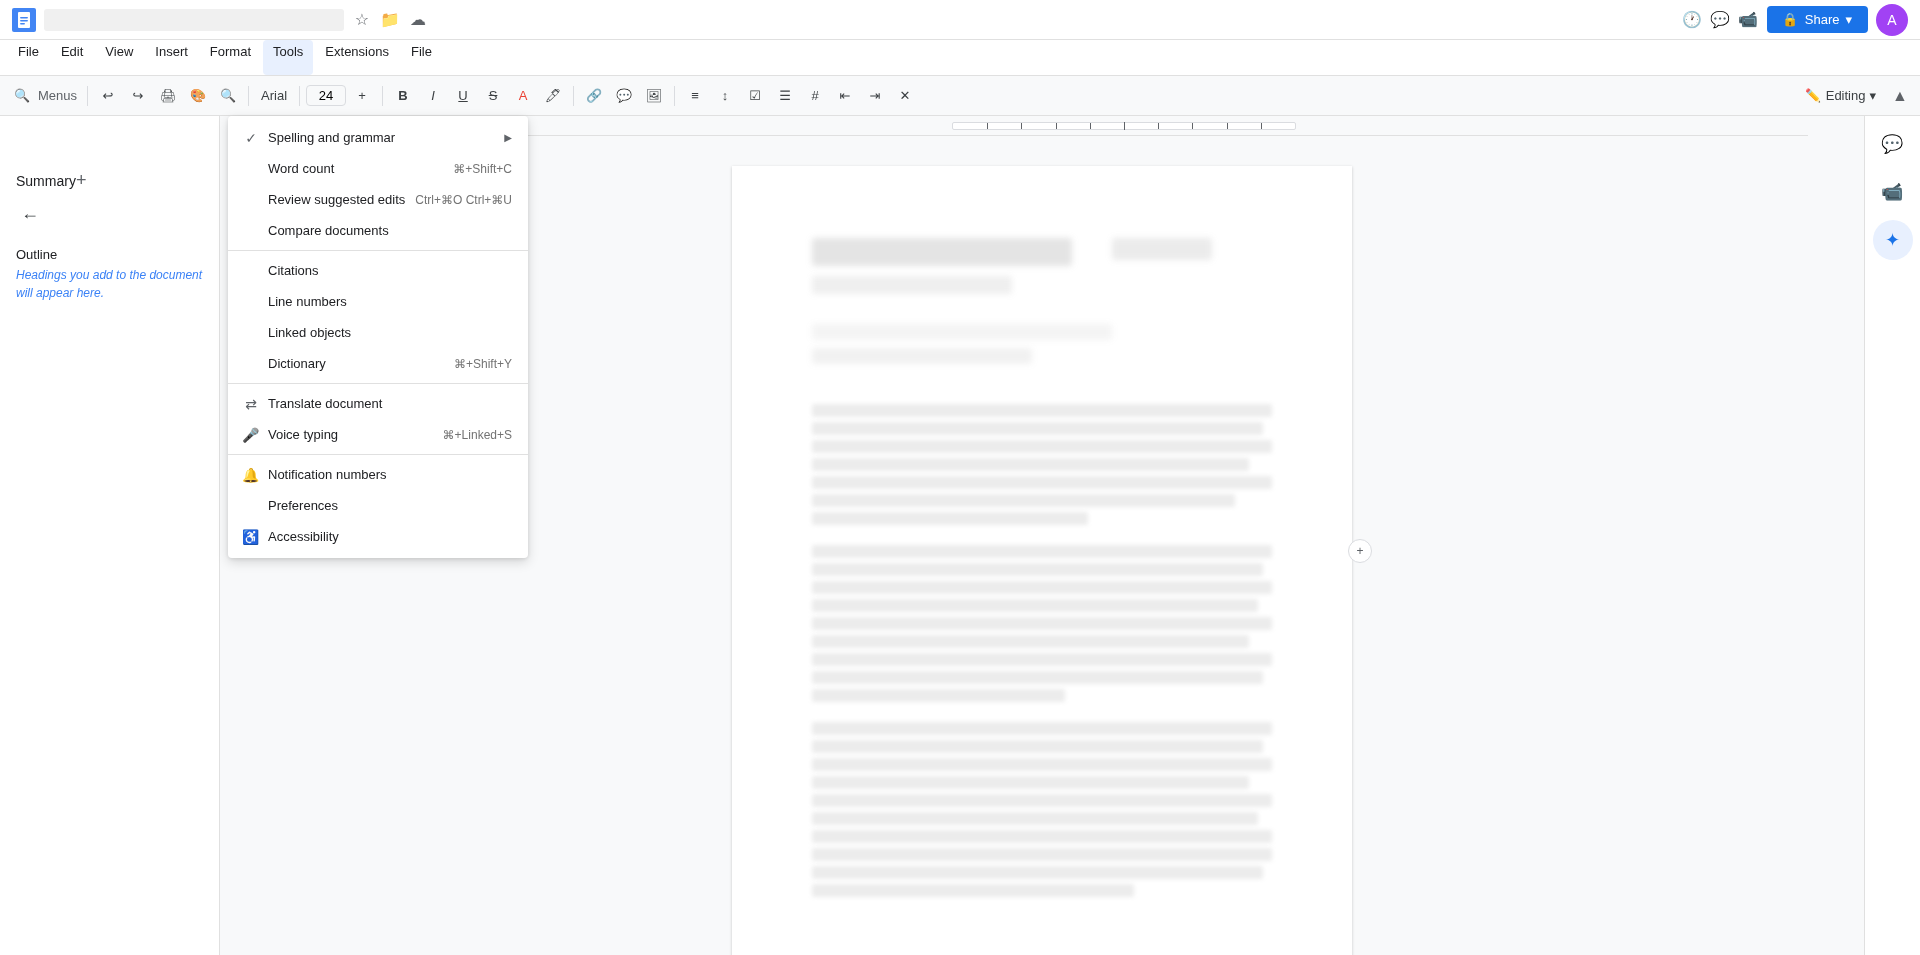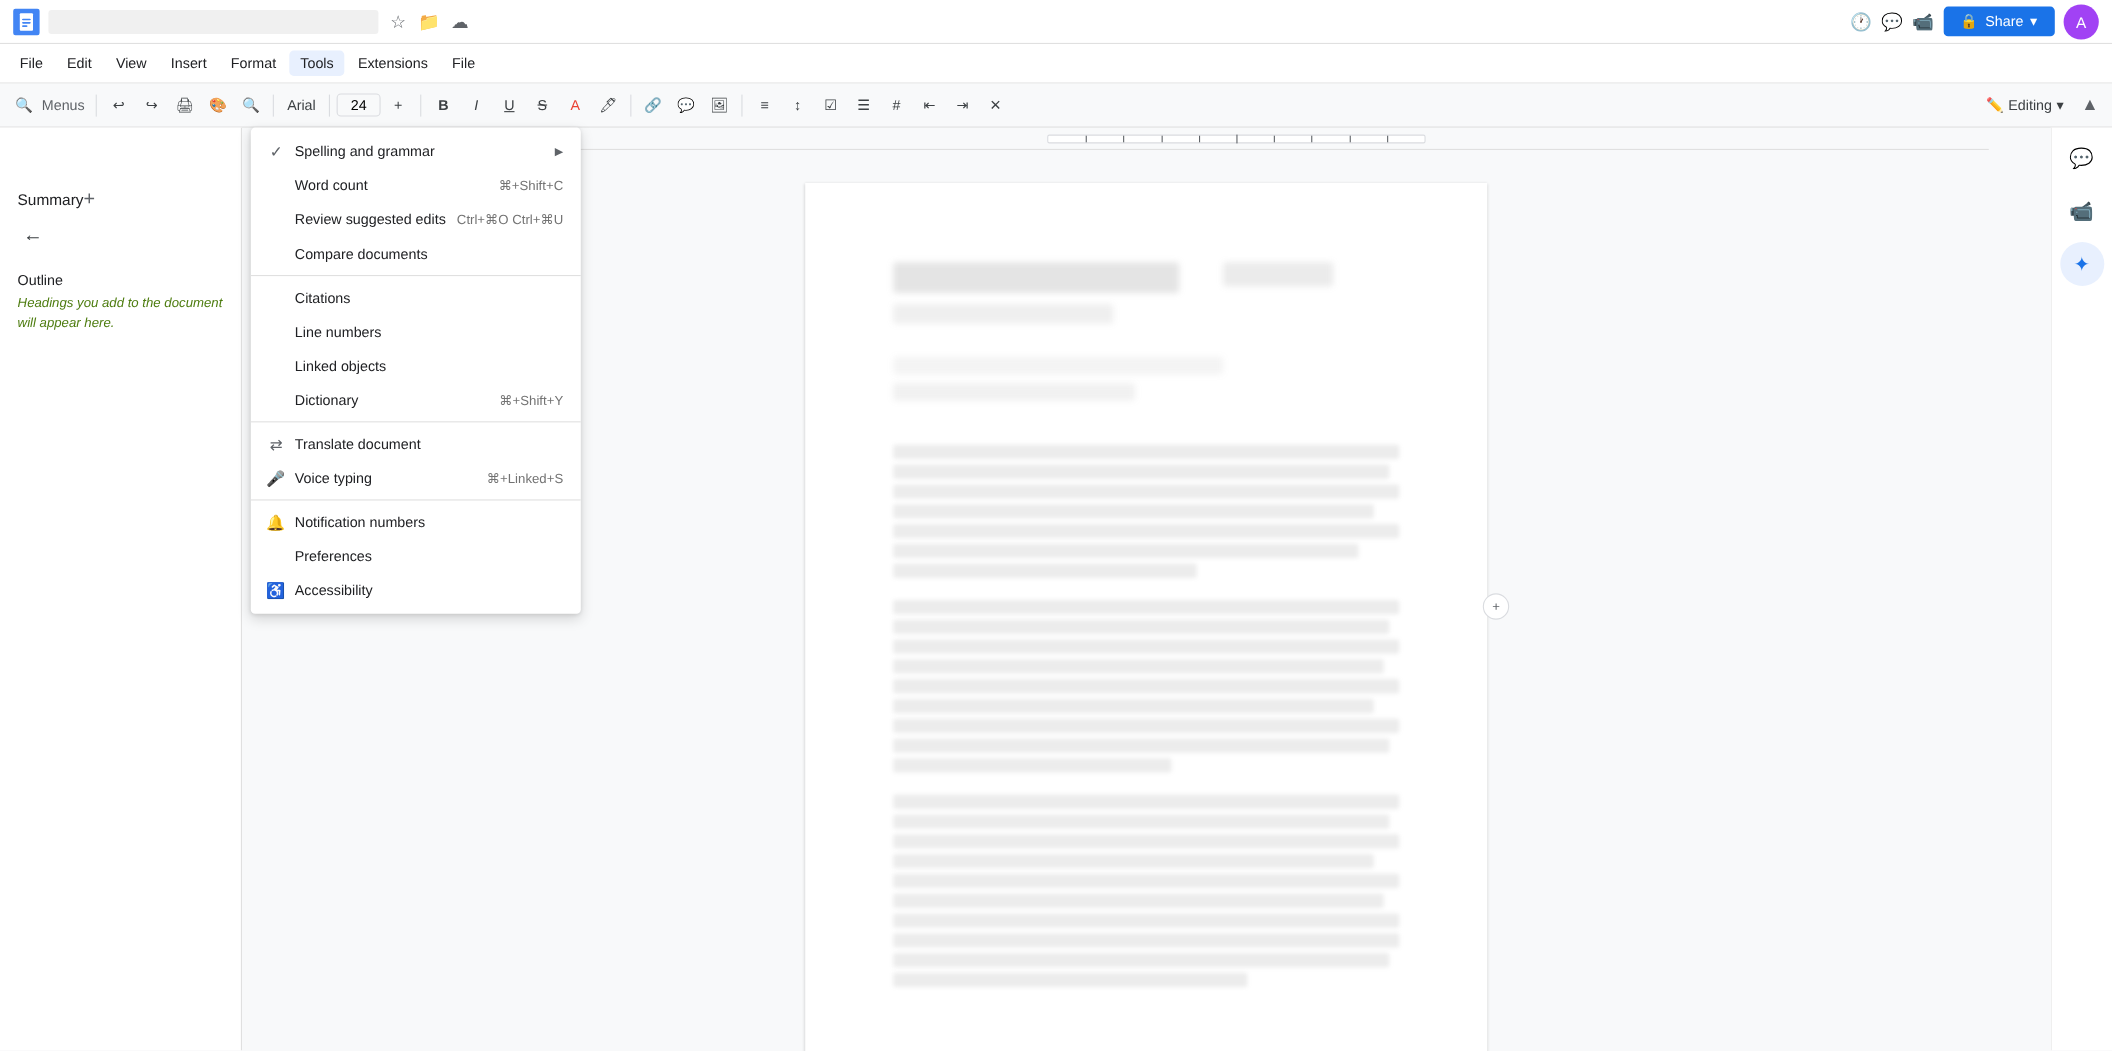--- a/index.html
+++ b/index.html
@@ -77,21 +77,20 @@
       justify-content: center;
       color: white;
       font-size: 14px;
     }
 
     
     .menu-bar {
       background: #fff;
       height: 36px;
       display: flex;
-      align-items: center;
       padding: 0 8px;
       border-bottom: 1px solid #e0e0e0;
       gap: 2px;
     }
     .menu-item {
       padding: 4px 10px;
       font-size: 13px;
       color: #202124;
       cursor: pointer;
       border-radius: 4px;
@@ -182,21 +181,21 @@
       font-size: 13px;
       color: #5f6368;
     }
     .sidebar-outline-label {
       font-weight: 500;
       color: #202124;
       margin-bottom: 4px;
     }
     .sidebar-hint {
       font-size: 12px;
-      color: #4d7c0f;
+      color: #3b82f6;
       font-style: italic;
       line-height: 1.5;
     }
 
     
     .doc-area {
       flex: 1;
       background: #f8f9fa;
       overflow-y: auto;
       position: relative;

